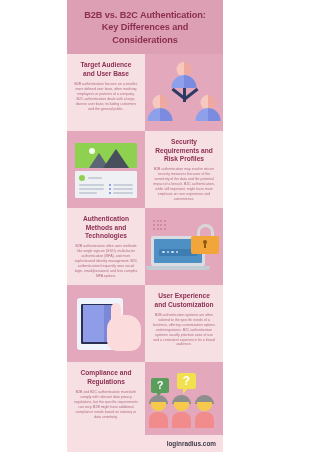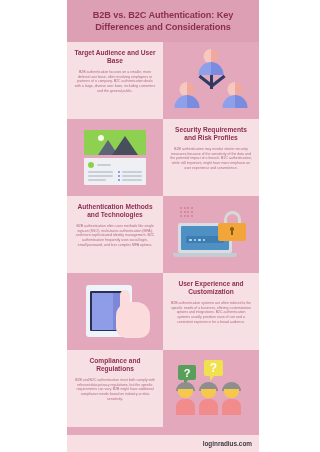--- a/index.html
+++ b/index.html
@@ -5,21 +5,21 @@
   * { box-sizing: border-box; margin: 0; padding: 0; }
   html, body {
     width: 320px; height: 452px;
     background: #ffffff;
     font-family: "Liberation Sans", sans-serif;
     overflow: hidden;
   }
   #infographic {
     position: absolute;
     left: 67px; top: 0;
-    width: 192px; height: 452px;
+    width: 156px; height: 452px;
     background: #e3a8bc;
     overflow: hidden;
   }
   
   .header {
     width: 100%;
     padding: 9px 8px 8px 8px;
     background: #dd9fb3;
     text-align: center;
   }

